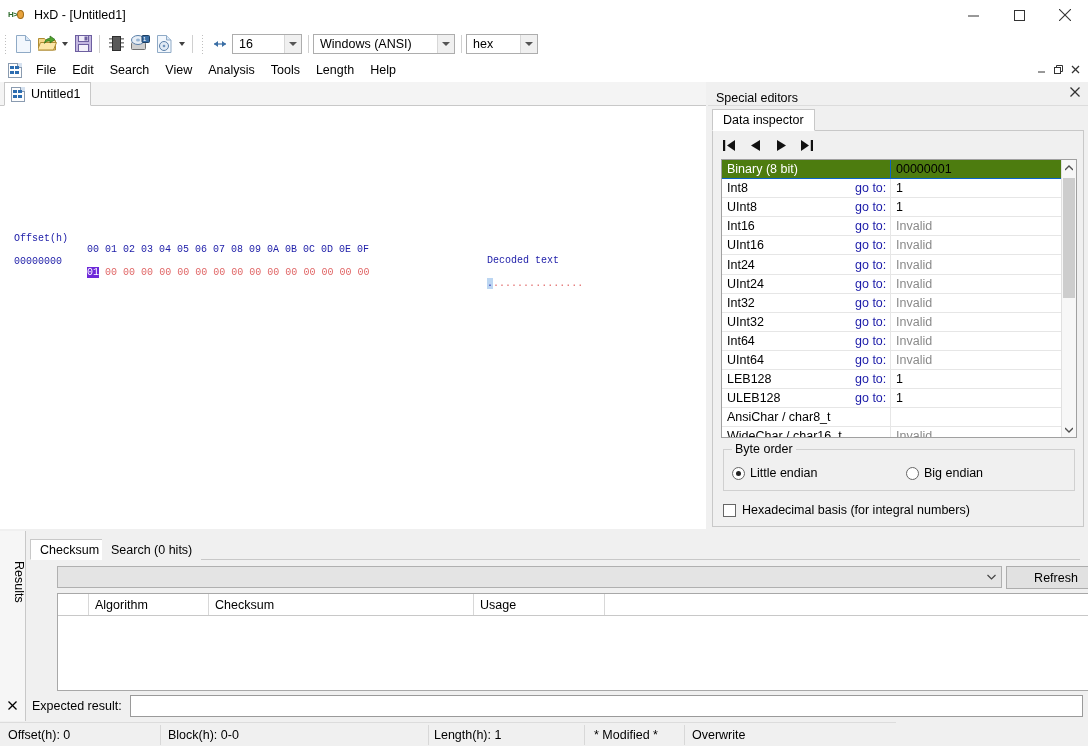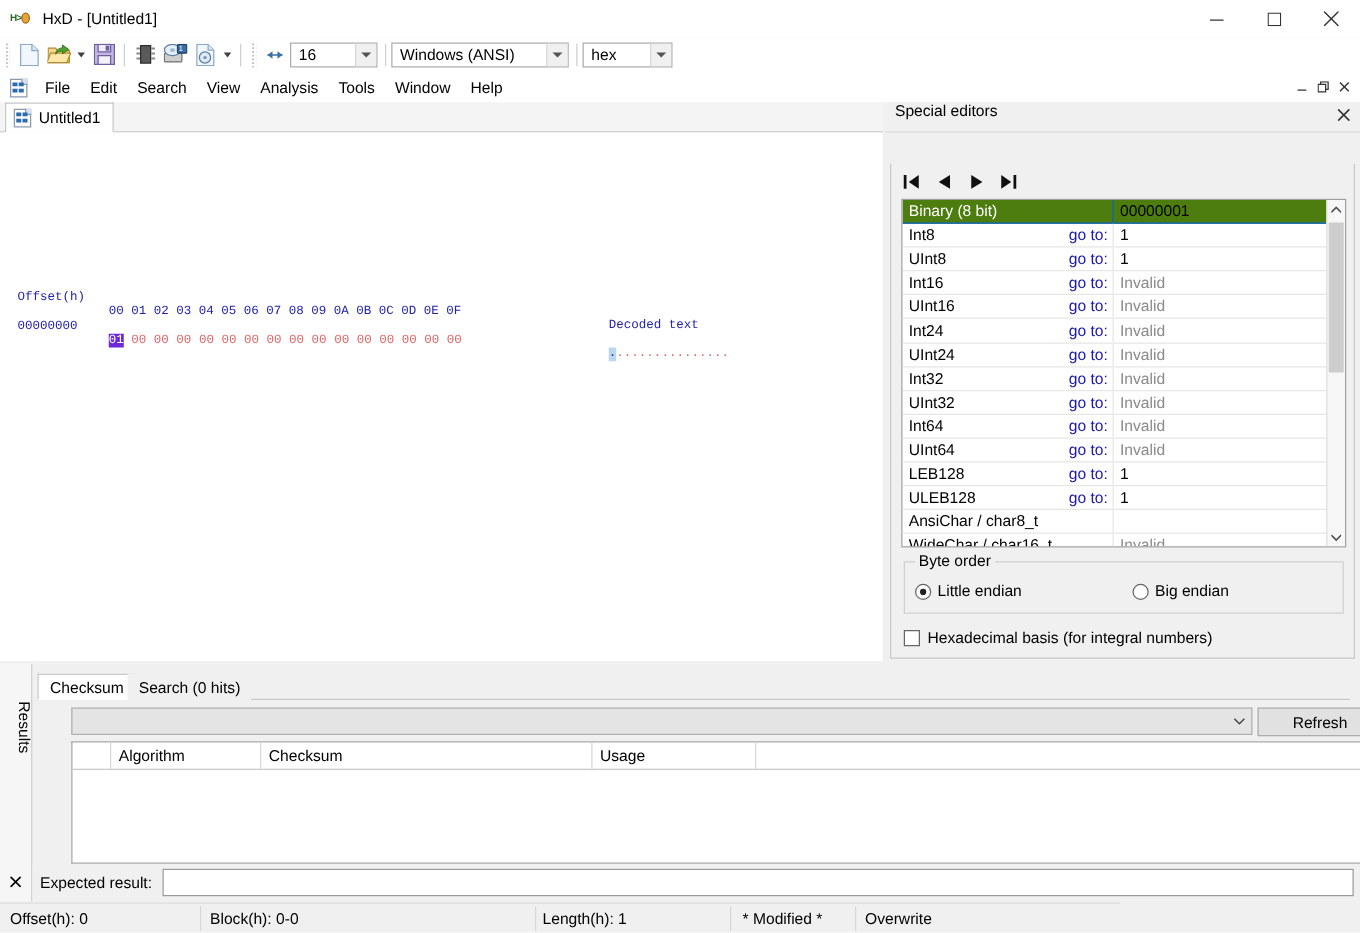--- a/index.html
+++ b/index.html
@@ -110,21 +110,21 @@
   .dtext { color:#e06666; }
   .dtext .selch { background:#bcd6f2; color:#2222aa; }
 
   
   .specialpanel {
     position:absolute; left:708px; top:82px; width:380px; height:449px;
     background:#f0f0f0;
   }
   .sp-header {
     position:absolute; left:0; top:0; width:380px; height:24px;
-    display:flex; align-items:flex-start; background:#f0f0f0;
+    display:flex; align-items:flex-end; background:#f0f0f0;
     border-bottom:1px solid #dcdcdc;
   }
   .sp-header .sp-title { margin-left:8px; font-size:12.5px; }
   .sp-header .sp-close { position:absolute; right:8px; top:4px; font-size:13px; color:#333; line-height:14px; }
 
   .sp-tabstrip {
     position:absolute; left:4px; top:27px; width:372px; height:22px;
     border-bottom:1px solid #c8c8c8;
   }
   .sp-tab {
@@ -373,21 +373,21 @@
         <span class="t2"></span>
         <span class="t3"></span>
         <span class="t4"></span>
     </span>
     <span class="menu-item">File</span>
     <span class="menu-item">Edit</span>
     <span class="menu-item">Search</span>
     <span class="menu-item">View</span>
     <span class="menu-item">Analysis</span>
     <span class="menu-item">Tools</span>
-    <span class="menu-item">Window</span>
+    <span class="menu-item">Length</span>
     <span class="menu-item">Help</span>
     <div class="mdi-btns">
       <div class="mdi-btn">
         <svg width="9" height="9" viewBox="0 0 9 9">
             <line x1="1" y1="7" x2="8" y2="7" stroke="#333" stroke-width="1"></line>
           </svg>
       </div>
       <div class="mdi-btn">
         <svg width="10" height="10" viewBox="0 0 10 10">
           <rect x="0.5" y="2.5" width="6" height="6" fill="none" stroke="#333"></rect>
@@ -436,20 +436,25 @@
     <div class="sp-header">
       <span class="sp-title">Special editors</span>
       <span class="sp-close">
         <svg width="10" height="10" viewBox="0 0 10 10">
             <line x1="0.5" y1="0.5" x2="9.5" y2="9.5" stroke="#333" stroke-width="1.3"></line>
             <line x1="9.5" y1="0.5" x2="0.5" y2="9.5" stroke="#333" stroke-width="1.3"></line>
           </svg>
       </span>
     </div>
 
+    <div class="sp-tabstrip">
+      <div class="sp-tab">
+        <span>Data inspector</span>
+      </div>
+    </div>
 
     <div class="di-body">
       <div class="di-nav">
         <span class="navbtn">
           <svg width="14" height="13" viewBox="0 0 14 13">
               <rect x="1" y="1" width="2.2" height="11" fill="#111"></rect>
               <path d="M13 1 v11 l-8 -5.5 z" fill="#111"></path>
             </svg>
         </span>
         <span class="navbtn">

